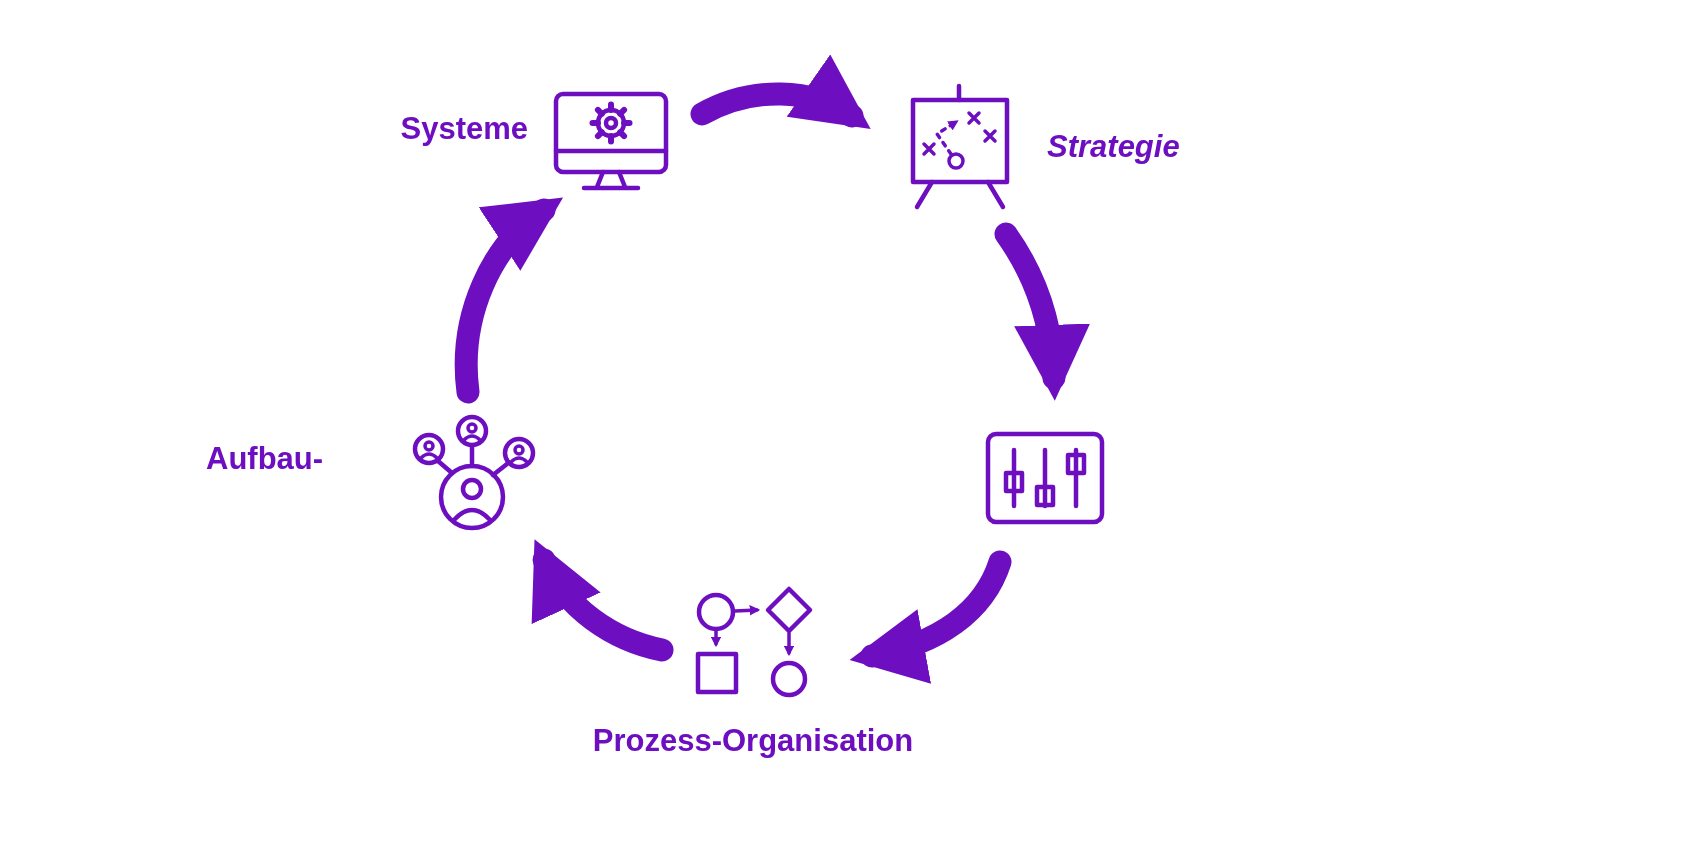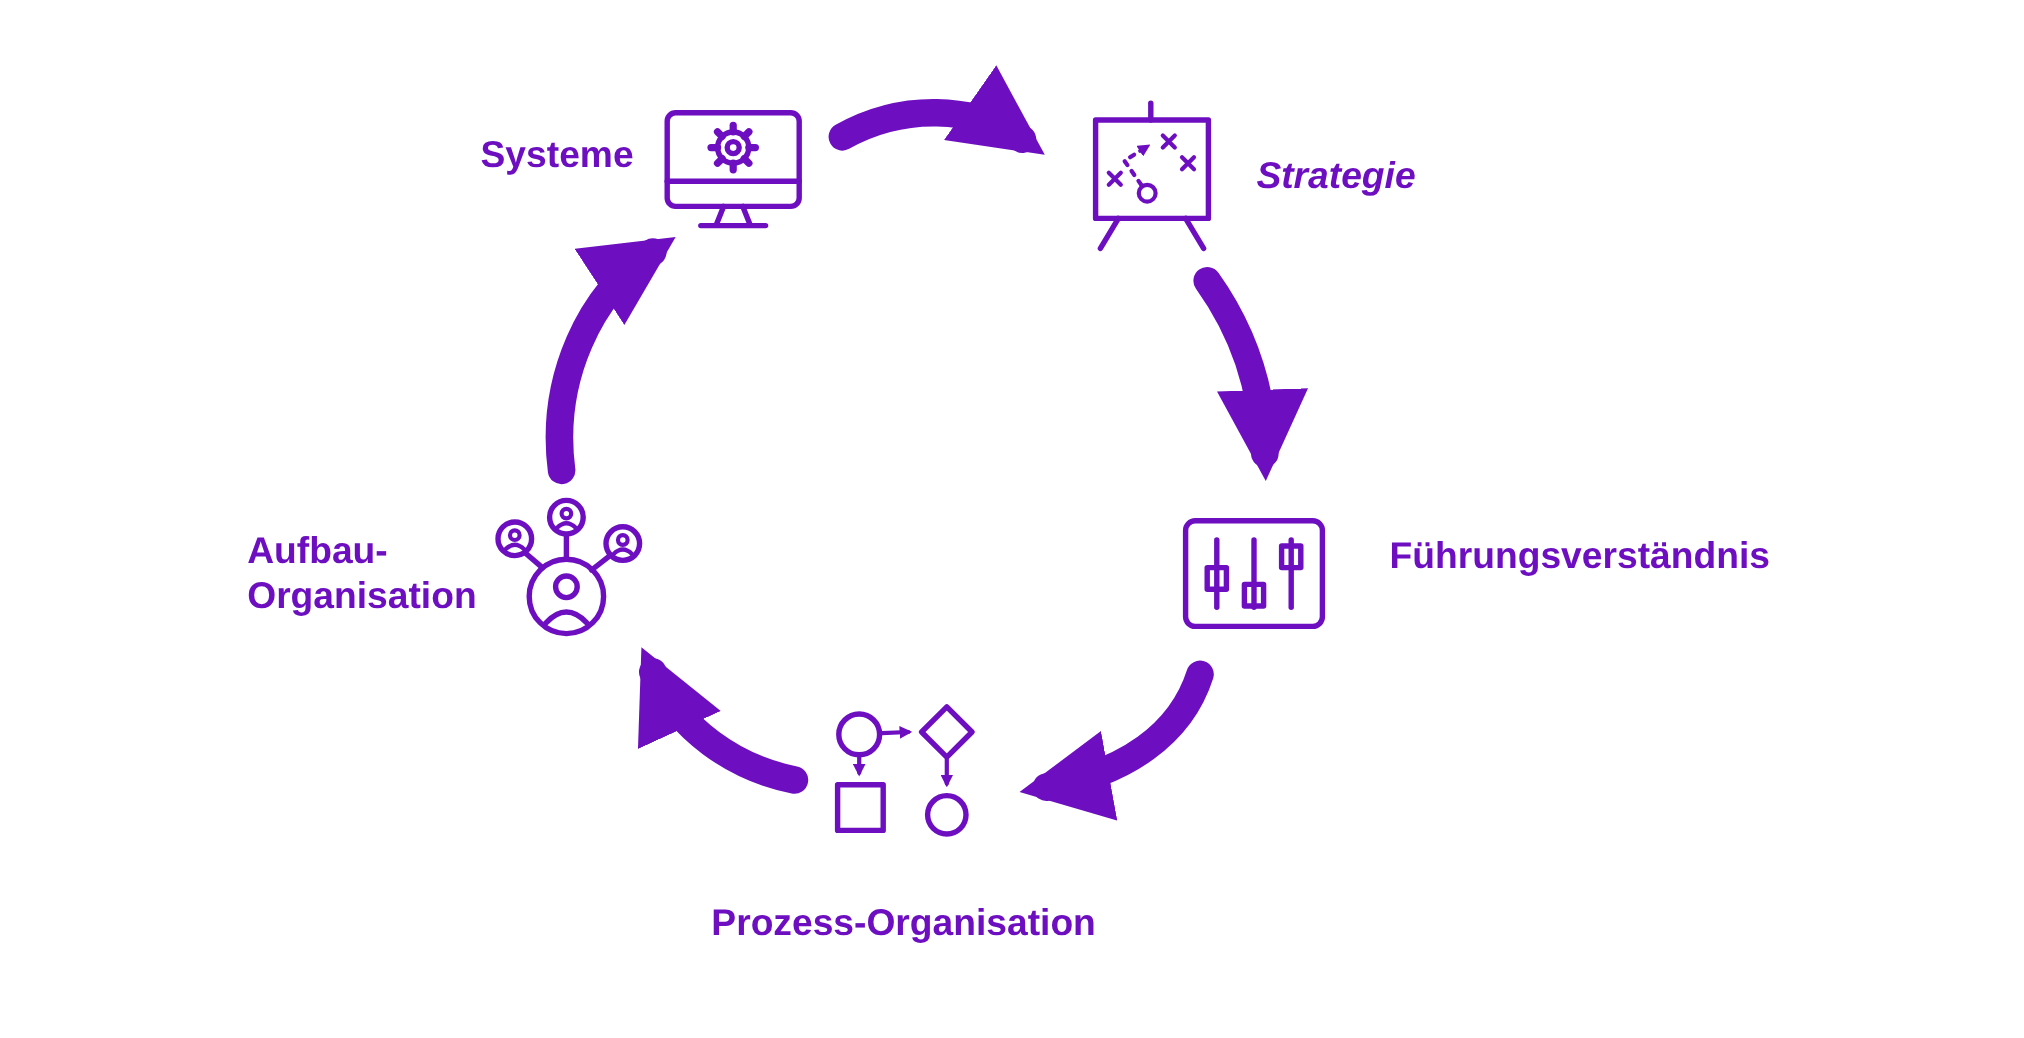--- a/index.html
+++ b/index.html
@@ -22,21 +22,21 @@
     position: absolute;
     color: var(--accent);
     font-weight: 700;
     font-size: 31px;
     line-height: 38px;
     white-space: nowrap;
   }
   .label-systeme    { left: 330px; top: 110px; width: 198px; text-align: right; }
   .label-strategie  { left: 1047px; top: 128px; text-align: center; font-style: italic; }
   .label-steuerung  { left: 1158px; top: 444px; text-align: left; }
-  .label-prozess    { left: 553px; top: 750px; width: 400px; text-align: center; }
+  .label-prozess    { left: 553px; top: 722px; width: 400px; text-align: center; }
   .label-aufbau     { left: 206px; top: 440px; width: 220px; text-align: left; }
   .stroke { fill: none; stroke: var(--accent); stroke-width: 4.5; stroke-linejoin: round; stroke-linecap: round; }
   .arrow  { fill: none; stroke: var(--accent); stroke-width: 23; stroke-linecap: round; }
   .thin   { fill: none; stroke: var(--accent); stroke-width: 3.5; stroke-linecap: round; }
 </style>
 </head>
 <body>
 
 <div class="canvas">
 
@@ -126,23 +126,21 @@
       <circle class="thin" cx="519" cy="450" r="4"></circle>
       <path class="thin" d="M 511 462 Q 519 454 527 462"></path>
     </g>
   </svg>
 
   <div class="node-label label-systeme">Systeme</div>
 
   <div class="node-label label-strategie">Strategie</div>
 
   <div class="node-label label-steuerung">
-    <div>Führungsverständnis</div>
   </div>
 
   <div class="node-label label-prozess">Prozess-Organisation</div>
 
   <div class="node-label label-aufbau">
     <div>Aufbau-</div>
-    <div>Organisation</div>
   </div>
 
 </div>
 
 </body></html>

